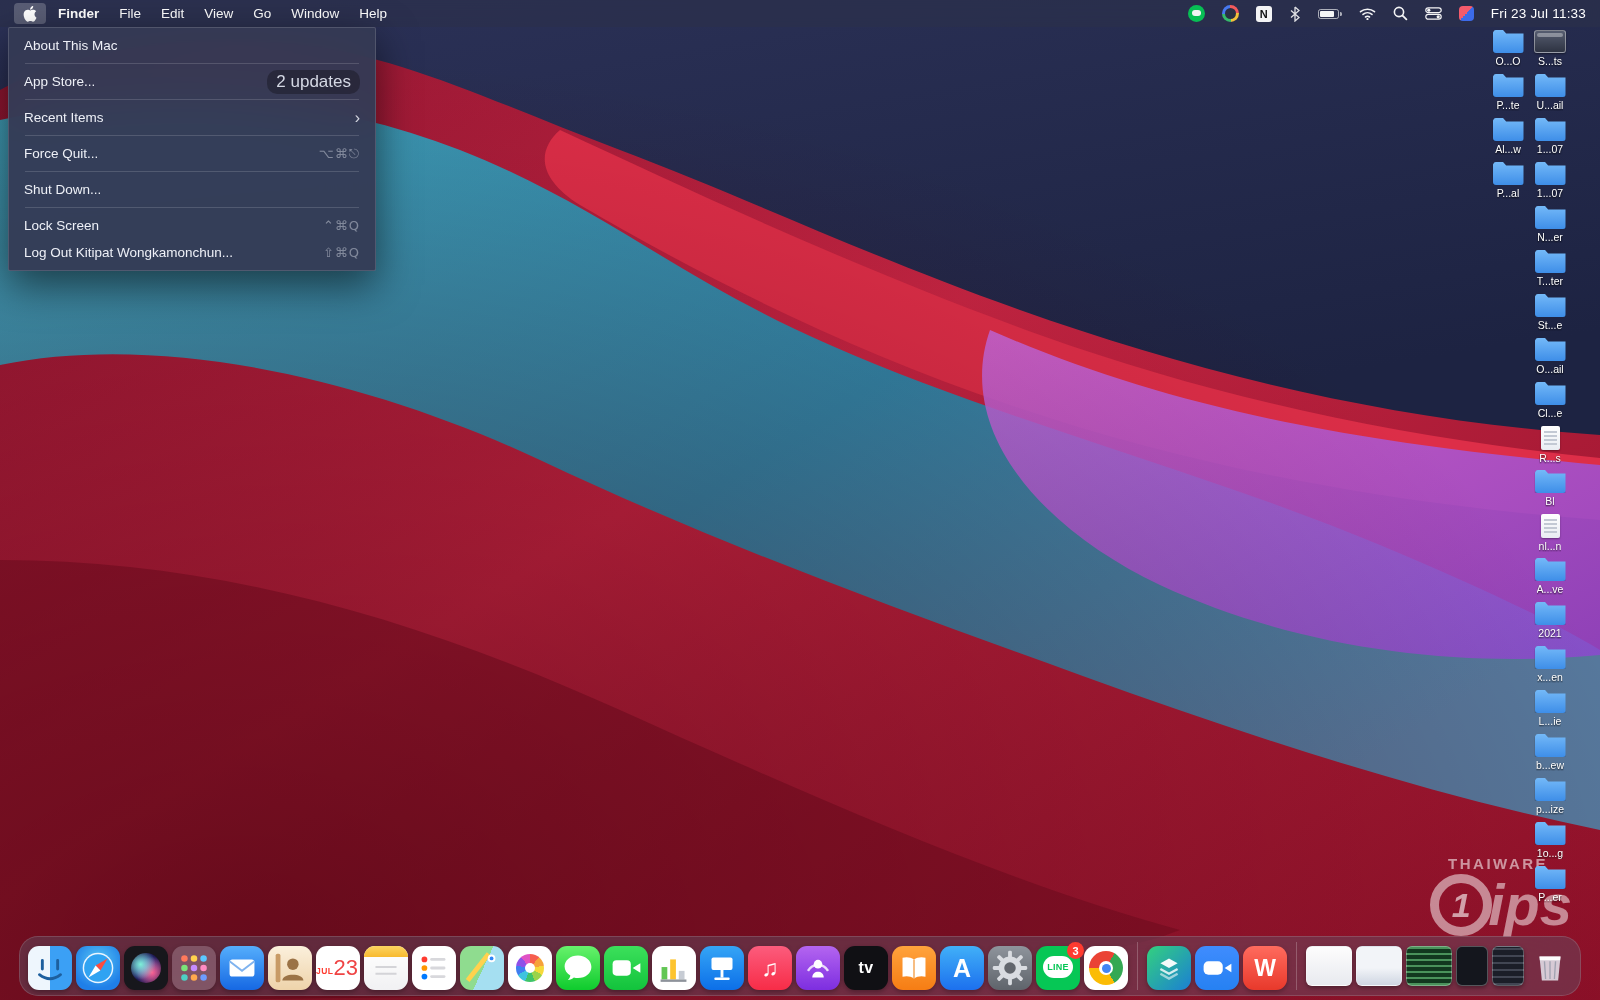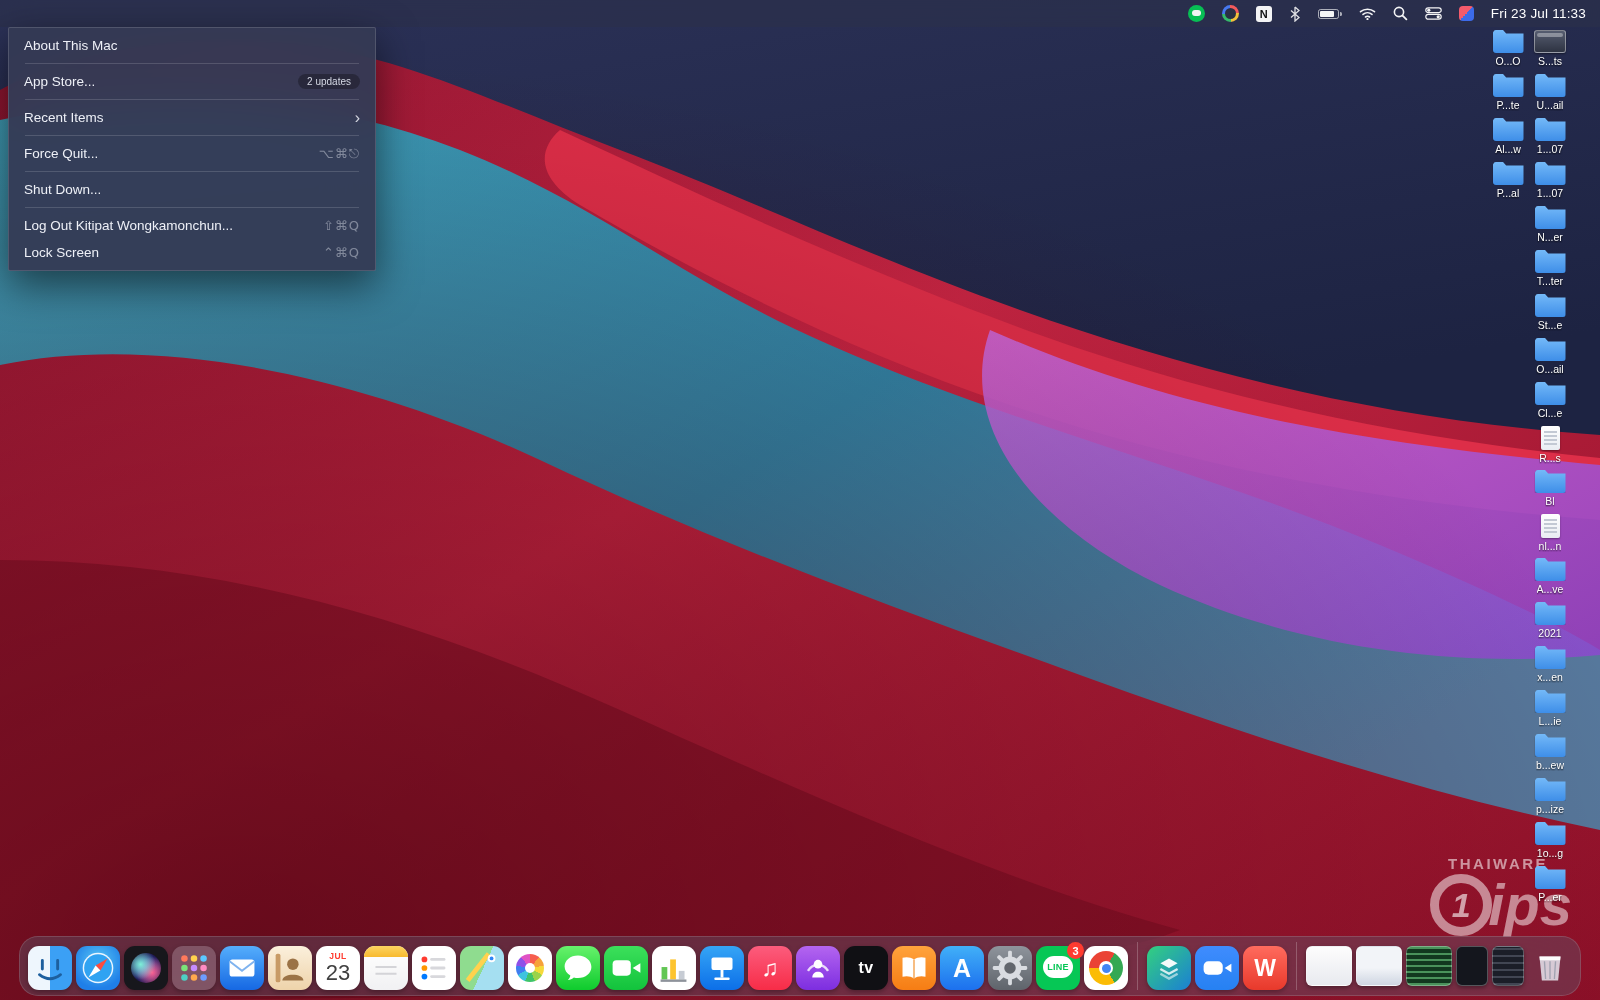--- a/index.html
+++ b/index.html
@@ -38,21 +38,21 @@
   .apple-menu{
     position:absolute;top:27px;left:8px;width:356px;z-index:60;
     background:rgba(52,58,84,.95);backdrop-filter:blur(24px);
     border:1px solid rgba(255,255,255,.14);border-radius:2px;
     box-shadow:0 14px 40px rgba(0,0,0,.55);
     padding:4px 5px;color:#eef0f7;font-size:13.5px;
   }
   .mi{display:flex;align-items:center;height:27px;padding:0 10px;border-radius:5px;}
   .mi.hl{background:#2e63d8;}
   .mi .lab{white-space:nowrap;}
-  .badge{margin-left:auto;background:rgba(0,0,0,.28);color:#d4d8e4;font-size:10px;padding:2px 9px;border-radius:10px;}
+  .badge{margin-left:auto;background:rgba(0,0,0,.28);color:#d4d8e4;font-size:17px;padding:2px 9px;border-radius:10px;}
   .chev{margin-left:auto;color:rgba(238,240,247,.85);font-size:16px;line-height:1;}
   .short{margin-left:auto;color:rgba(238,240,247,.42);font-size:13px;font-family:"DejaVu Sans",sans-serif;letter-spacing:1px;}
   .msep{height:1px;background:rgba(255,255,255,.15);margin:4px 11px;}
   
   .icons-col{position:absolute;top:30px;display:flex;flex-direction:column;z-index:10;}
   .col-a{right:64px;}
   .col-b{right:22px;}
   .dicon{width:56px;height:44px;display:flex;flex-direction:column;align-items:center;justify-content:flex-start;}
   .ifold{width:31px;height:23px;background:linear-gradient(#74b9f8,#3e8ee8);
     clip-path:polygon(0 100%,0 12%,6% 0,34% 0,44% 15%,100% 15%,100% 100%);
@@ -83,23 +83,23 @@
   .ic-finder{background:linear-gradient(90deg,#eef6fd 0 49%,#3ba0f5 49% 100%);}
   .ic-safari{background:radial-gradient(circle at 50% 35%,#59c8f5,#1f7fe8 75%);}
   .ic-siri{background:#17171c;}
   .siri-orb{position:absolute;inset:7px;border-radius:50%;
     background:radial-gradient(circle at 32% 38%,#7ef0d8,transparent 55%),
                radial-gradient(circle at 70% 65%,#ff5f8f,transparent 55%),
                radial-gradient(circle at 50% 50%,#4a6cf5,#1c1245 75%);}
   .ic-launchpad{background:rgba(235,238,245,.22);}
   .ic-mail{background:linear-gradient(#55aefc,#1668e3);}
   .ic-contacts{background:linear-gradient(#fbf0dc,#eed3aa);}
-  .ic-cal{background:#fff;display:flex;flex-direction:column;align-items:center;}
+  .ic-cal{background:#fff;display:flex;align-items:center;}
   .cal-month{color:#ff3b30;font-size:8.5px;font-weight:700;letter-spacing:.5px;margin-top:5px;}
-  .cal-day{font-size:22px;font-weight:300;color:#404040;line-height:1.05;}
+  .cal-day{font-size:22px;font-weight:300;color:#ef4444;line-height:1.05;}
   .ic-notes{background:linear-gradient(#ffffff,#f1f1f3);}
   .notes-top{position:absolute;top:0;left:0;right:0;height:11px;background:linear-gradient(#fcd461,#f7b92e);border-radius:11px 11px 0 0;}
   .ic-rem{background:#fff;}
   .ic-maps{background:linear-gradient(115deg,#8fdc8f 0 52%,#a5dff1 52% 100%);}
   .ic-photos{background:#fff;}
   .photos-wheel{position:absolute;inset:8px;border-radius:50%;
     background:conic-gradient(#f65e4e 0 40deg,#f6a23a 0 80deg,#f6d93a 0 120deg,#9ad34b 0 160deg,#3fc46a 0 200deg,#3ec3de 0 240deg,#3f7ef0 0 280deg,#8e4fe8 0 320deg,#e052c4 0 360deg);}
   .photos-wheel::after{content:"";position:absolute;inset:9px;border-radius:50%;background:#fff;}
   .ic-msg{background:linear-gradient(#67f26c,#0ecb2d);}
   .ic-ft{background:linear-gradient(#3ce05b,#12c33c);}
@@ -164,20 +164,35 @@
   <rect width="1600" height="1000" fill="url(#gBase)"></rect>
   <path d="M0 0 H1600 V435 C1380 420 1190 370 1020 310 C860 253 740 195 620 150 C500 105 400 55 300 45 C200 35 80 45 0 90 Z" fill="url(#gNavy)"></path>
   <path d="M0 120 C160 85 320 95 460 150 C600 205 680 280 830 345 C1000 420 1200 470 1380 545 C1480 587 1550 620 1600 650 L1600 830 C1430 795 1260 740 1080 675 C900 610 720 545 540 460 C380 385 170 330 0 365 Z" fill="url(#gTeal)"></path>
   <path d="M560 130 C700 195 860 270 1040 335 C1230 403 1420 440 1600 458 L1600 520 C1400 505 1200 470 1010 405 C840 347 700 275 580 205 C540 180 535 152 560 130 Z" fill="#dd2e48"></path>
   <path d="M990 330 C1150 400 1320 440 1600 465 L1600 655 C1460 668 1300 650 1160 585 C1040 528 955 430 990 330 Z" fill="url(#gMag)" opacity="0.85"></path>
   <path d="M0 560 C220 560 420 620 620 710 C820 800 1000 880 1180 930 C1040 985 600 1000 0 1000 Z" fill="rgba(110,10,30,0.45)"></path>
   <rect width="1600" height="1000" fill="url(#gDark)"></rect>
 </svg>
 
 <div class="menubar">
+  <div class="mb-left">
+    <div class="mb-apple active">
+      <svg width="14" height="16" viewBox="0 0 14 16">
+        <path fill="#fff" d="M11.5 8.4c0-2 1.6-3 1.7-3.1-.9-1.4-2.4-1.6-2.9-1.6-1.2-.1-2.4.7-3 .7-.6 0-1.6-.7-2.6-.7C3.3 3.7 2 4.5 1.3 5.8c-1.4 2.4-.4 6 1 8 .7 1 1.5 2.1 2.5 2 1-.1 1.4-.7 2.6-.7s1.6.7 2.6.7c1.1 0 1.8-1 2.4-2 .8-1.1 1.1-2.2 1.1-2.3-.1 0-2-1-2-3.1z"></path>
+        <path fill="#fff" d="M9.4 2.6c.5-.7.9-1.6.8-2.6-.8 0-1.7.5-2.3 1.2-.5.6-.9 1.6-.8 2.5.9.1 1.8-.4 2.3-1.1z"></path>
+      </svg>
+    </div>
+    <div class="mb-item app-name">Finder</div>
+    <div class="mb-item">File</div>
+    <div class="mb-item">Edit</div>
+    <div class="mb-item">View</div>
+    <div class="mb-item">Go</div>
+    <div class="mb-item">Window</div>
+    <div class="mb-item">Help</div>
+  </div>
   <div class="mb-right">
     <span class="st st-line"></span>
     <span class="st st-adobe"></span>
     <span class="st st-notion">N</span>
     <span class="st">
       <svg width="12" height="16" viewBox="0 0 12 16">
           <path d="M6 1 L10 4.5 L6 8 L10 11.5 L6 15 V1 M6 8 L2 4.5 M6 8 L2 11.5" stroke="#fff" stroke-width="1.3" fill="none" opacity="0.9"></path>
         </svg>
     </span>
     <span class="st batt-wrap">
@@ -231,26 +246,26 @@
   <div class="mi">
       <span class="lab">Force Quit...</span>
       <span class="short">⌥⌘⎋</span>
     </div>
   <div class="msep"></div>
   <div class="mi">
       <span class="lab">Shut Down...</span>
     </div>
   <div class="msep"></div>
   <div class="mi">
+      <span class="lab">Lock Screen</span>
+      <span class="short">⌃⌘Q</span>
+    </div>
+  <div class="mi">
       <span class="lab">Log Out Kitipat Wongkamonchun...</span>
       <span class="short">⇧⌘Q</span>
-    </div>
-  <div class="mi">
-      <span class="lab">Lock Screen</span>
-      <span class="short">⌃⌘Q</span>
     </div>
 </div>
 
 <div class="watermark">
   <div class="wm-brand">THAIWARE</div>
   <div class="wm-row">
     <div class="wm-ring">1</div>
     <div class="wm-title">ips</div>
   </div>
 </div>

